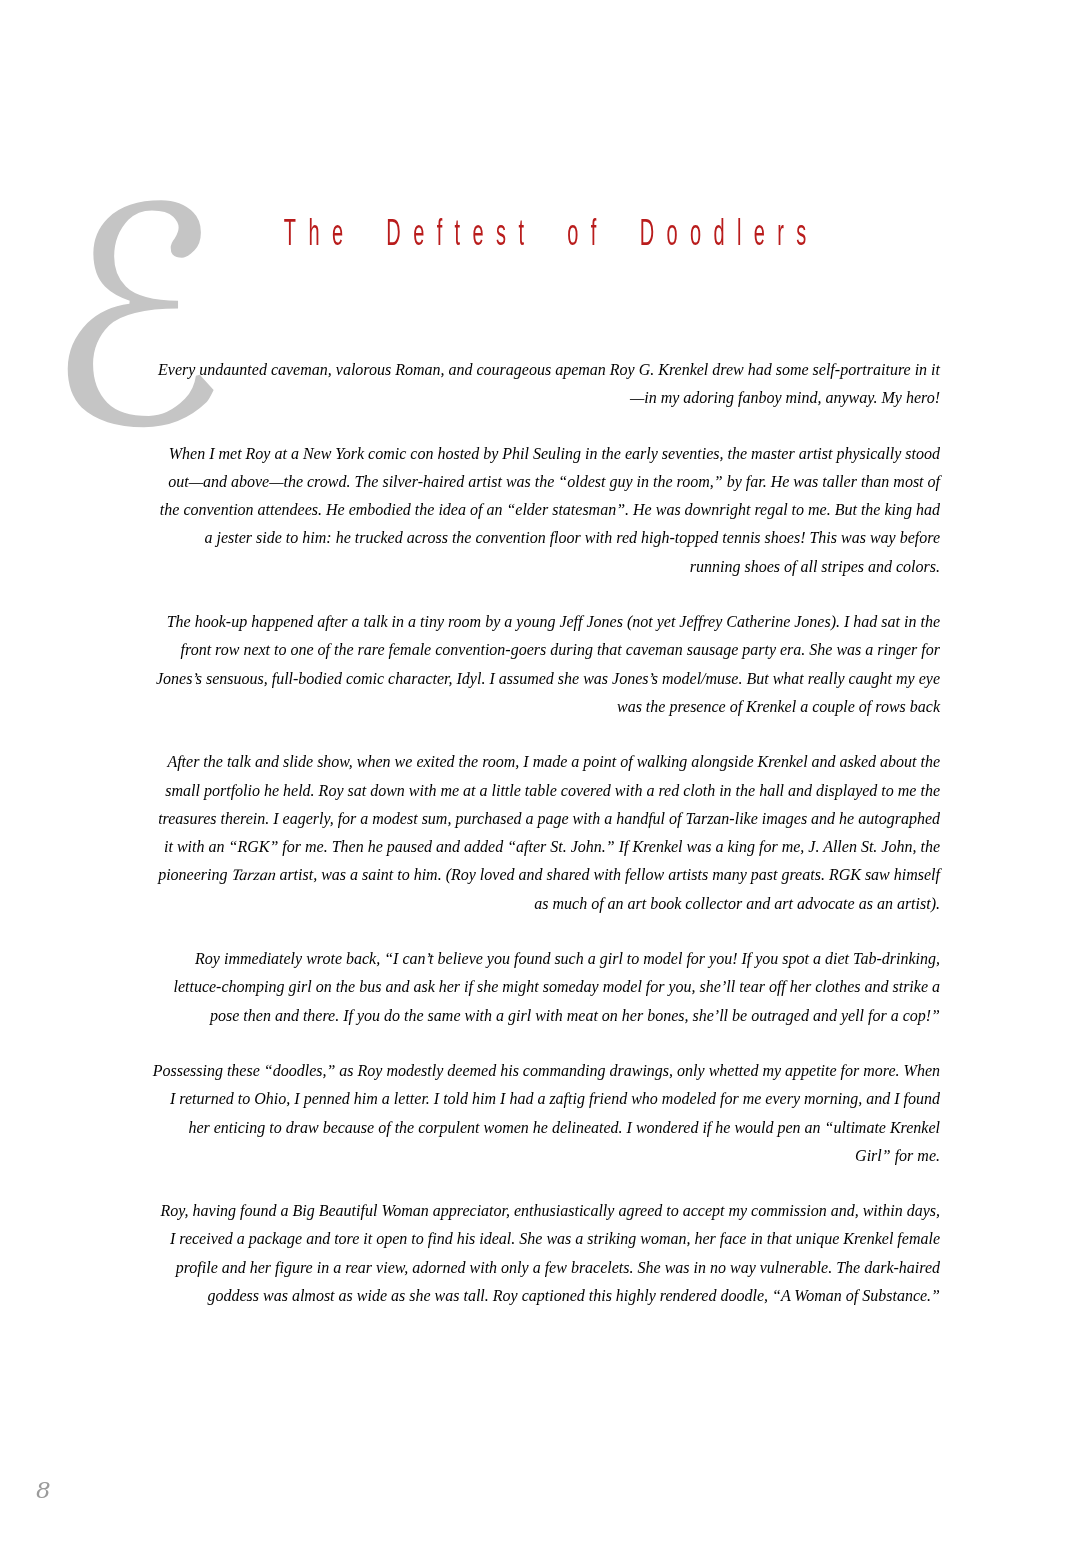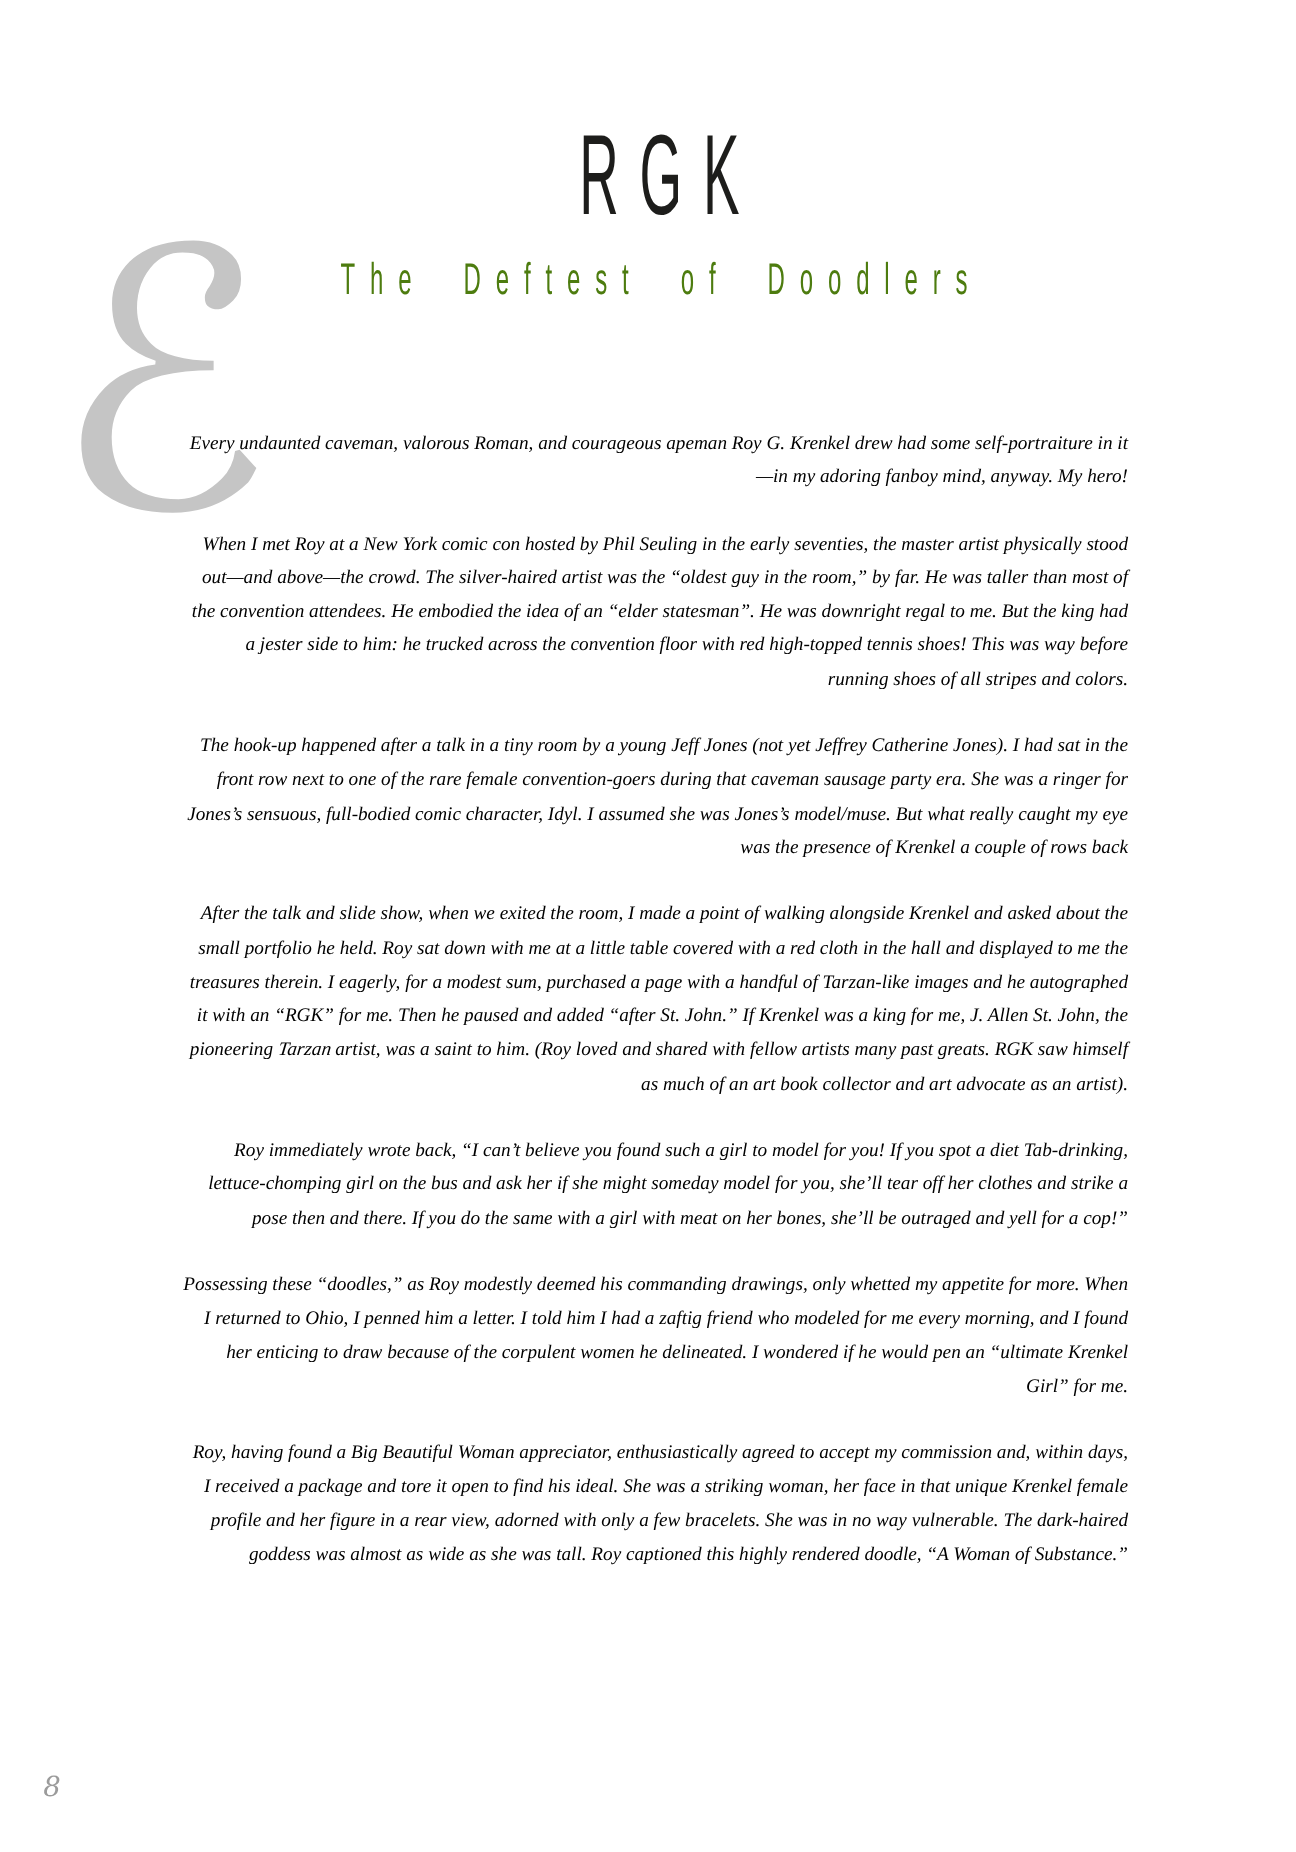--- a/index.html
+++ b/index.html
@@ -37,21 +37,21 @@
     transform-origin: center top;
   }
   
   .chapter-subtitle {
     position: absolute;
     top: 211px;
     left: 0;
     width: 100%;
     text-align: center;
     margin: 0;
-    color: #4d7c0f;
+    color: #b91c1c;
     font-family: "Liberation Sans", sans-serif;
     font-weight: 400;
   }
   .chapter-subtitle .condensed {
     display: inline-block;
     font-size: 37px;
     line-height: 1.2;
     letter-spacing: 0.62em;
     margin-right: -0.62em;
     word-spacing: 0.65em;
@@ -101,21 +101,20 @@
     font-style: italic;
     font-size: 23px;
     color: #9b9b9b;
   }
 </style>
 </head>
 <body>
 
 <div class="page">
 
-  <h1 class="chapter-title"><span class="condensed">RGK</span></h1>
 
   <h2 class="chapter-subtitle"><span class="condensed">The Deftest of Doodlers</span></h2>
 
   <div class="drop-cap">ℰ</div>
 
   <div class="article-body" id="article-body">
       <p><span>Every undaunted caveman, valorous Roman, and courageous apeman Roy G. Krenkel drew had some self-portraiture in it—in my adoring fanboy mind, anyway. My hero!</span></p>
       <p><span>When I met Roy at a New York comic con hosted by Phil Seuling in the early seventies, the master artist physically stood out—and above—the crowd. The silver-haired artist was the “oldest guy in the room,” by far. He was taller than most of the convention attendees. He embodied the idea of an “elder statesman”. He was downright regal to me. But the king had a jester side to him: he trucked across the convention floor with red high-topped tennis shoes! This was way before running shoes of all stripes and colors.</span></p>
       <p><span>The hook-up happened after a talk in a tiny room by a young Jeff Jones (not yet Jeffrey Catherine Jones). I had sat in the front row next to one of the rare female convention-goers during that caveman sausage party era. She was a ringer for Jones’s sensuous, full-bodied comic character, Idyl. I assumed she was Jones’s model/muse. But what really caught my eye was the presence of Krenkel a couple of rows back</span></p>
       <p><span>After the talk and slide show, when we exited the room, I made a point of walking alongside Krenkel and asked about the small portfolio he held. Roy sat down with me at a little table covered with a red cloth in the hall and displayed to me the treasures therein. I eagerly, for a modest sum, purchased a page with a handful of Tarzan-like images and he autographed it with an “RGK” for me. Then he paused and added “after St. John.” If Krenkel was a king for me, J. Allen St. John, the pioneering </span><span class="emph">Tarzan</span><span> artist, was a saint to him. (Roy loved and shared with fellow artists many past greats. RGK saw himself as much of an art book collector and art advocate as an artist).</span></p>

